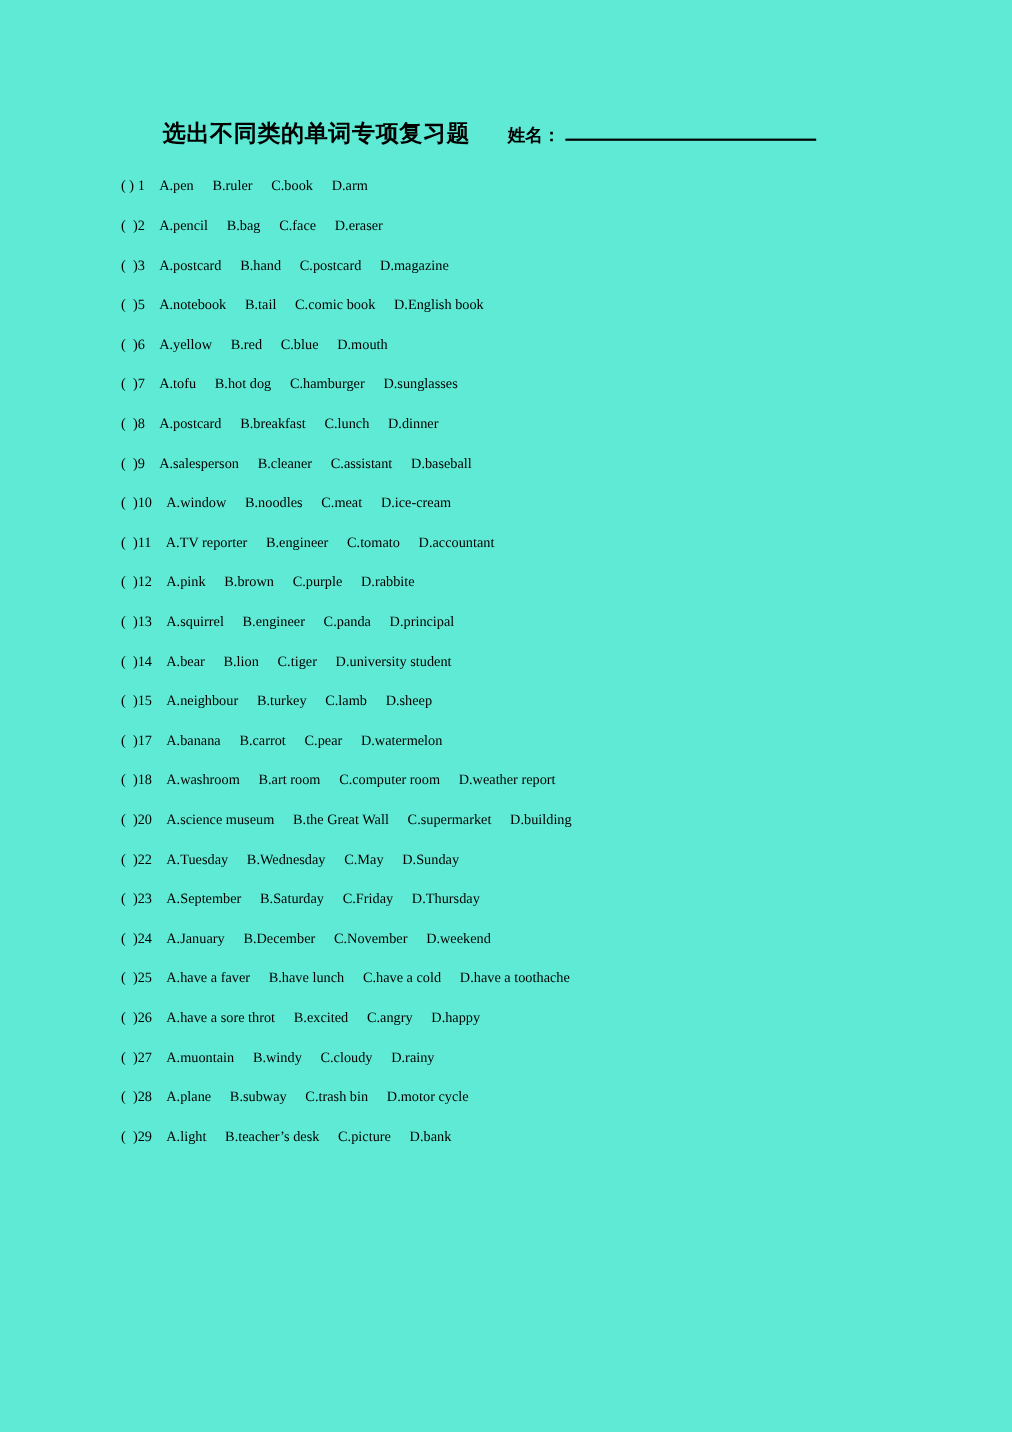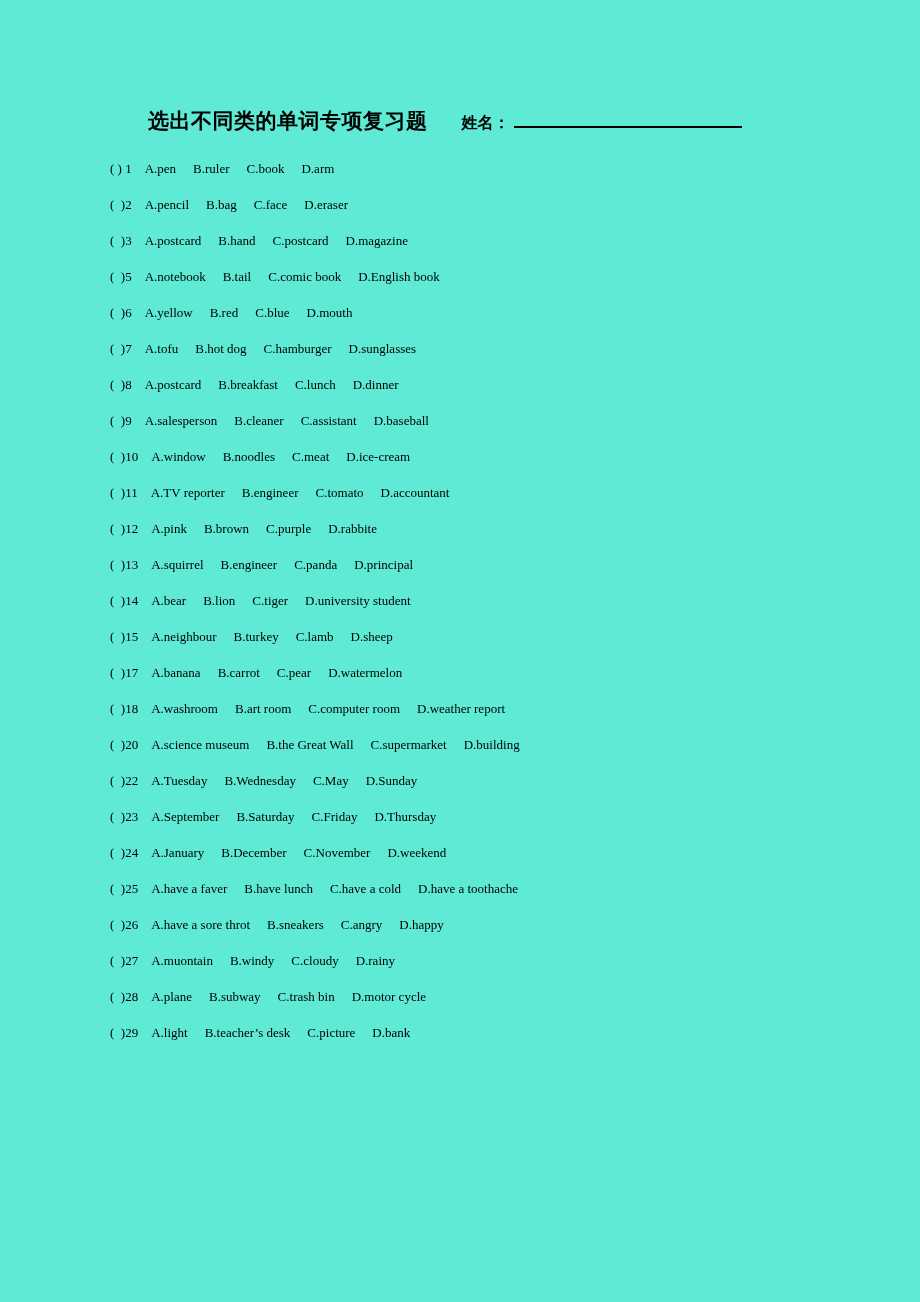--- a/index.html
+++ b/index.html
@@ -116,19 +116,19 @@
       <div class="q-line"><span class="q-box">(  )13</span><span class="sep"></span><span class="q-opt">A.squirrel</span><span class="sep-wide"></span><span class="q-opt">B.engineer</span><span class="sep-wide"></span><span class="q-opt">C.panda</span><span class="sep-wide"></span><span class="q-opt">D.principal</span></div>
       <div class="q-line"><span class="q-box">(  )14</span><span class="sep"></span><span class="q-opt">A.bear</span><span class="sep-wide"></span><span class="q-opt">B.lion</span><span class="sep-wide"></span><span class="q-opt">C.tiger</span><span class="sep-wide"></span><span class="q-opt">D.university student</span></div>
       <div class="q-line"><span class="q-box">(  )15</span><span class="sep"></span><span class="q-opt">A.neighbour</span><span class="sep-wide"></span><span class="q-opt">B.turkey</span><span class="sep-wide"></span><span class="q-opt">C.lamb</span><span class="sep-wide"></span><span class="q-opt">D.sheep</span></div>
       <div class="q-line"><span class="q-box">(  )17</span><span class="sep"></span><span class="q-opt">A.banana</span><span class="sep-wide"></span><span class="q-opt">B.carrot</span><span class="sep-wide"></span><span class="q-opt">C.pear</span><span class="sep-wide"></span><span class="q-opt">D.watermelon</span></div>
       <div class="q-line"><span class="q-box">(  )18</span><span class="sep"></span><span class="q-opt">A.washroom</span><span class="sep-wide"></span><span class="q-opt">B.art room</span><span class="sep-wide"></span><span class="q-opt">C.computer room</span><span class="sep-wide"></span><span class="q-opt">D.weather report</span></div>
       <div class="q-line"><span class="q-box">(  )20</span><span class="sep"></span><span class="q-opt">A.science museum</span><span class="sep-wide"></span><span class="q-opt">B.the Great Wall</span><span class="sep-wide"></span><span class="q-opt">C.supermarket</span><span class="sep-wide"></span><span class="q-opt">D.building</span></div>
       <div class="q-line"><span class="q-box">(  )22</span><span class="sep"></span><span class="q-opt">A.Tuesday</span><span class="sep-wide"></span><span class="q-opt">B.Wednesday</span><span class="sep-wide"></span><span class="q-opt">C.May</span><span class="sep-wide"></span><span class="q-opt">D.Sunday</span></div>
       <div class="q-line"><span class="q-box">(  )23</span><span class="sep"></span><span class="q-opt">A.September</span><span class="sep-wide"></span><span class="q-opt">B.Saturday</span><span class="sep-wide"></span><span class="q-opt">C.Friday</span><span class="sep-wide"></span><span class="q-opt">D.Thursday</span></div>
       <div class="q-line"><span class="q-box">(  )24</span><span class="sep"></span><span class="q-opt">A.January</span><span class="sep-wide"></span><span class="q-opt">B.December</span><span class="sep-wide"></span><span class="q-opt">C.November</span><span class="sep-wide"></span><span class="q-opt">D.weekend</span></div>
       <div class="q-line"><span class="q-box">(  )25</span><span class="sep"></span><span class="q-opt">A.have a faver</span><span class="sep-wide"></span><span class="q-opt">B.have lunch</span><span class="sep-wide"></span><span class="q-opt">C.have a cold</span><span class="sep-wide"></span><span class="q-opt">D.have a toothache</span></div>
-      <div class="q-line"><span class="q-box">(  )26</span><span class="sep"></span><span class="q-opt">A.have a sore throt</span><span class="sep-wide"></span><span class="q-opt">B.sneakers</span><span class="sep-wide"></span><span class="q-opt">C.angry</span><span class="sep-wide"></span><span class="q-opt">D.happy</span></div>
+      <div class="q-line"><span class="q-box">(  )26</span><span class="sep"></span><span class="q-opt">A.have a sore throt</span><span class="sep-wide"></span><span class="q-opt">B.excited</span><span class="sep-wide"></span><span class="q-opt">C.angry</span><span class="sep-wide"></span><span class="q-opt">D.happy</span></div>
       <div class="q-line"><span class="q-box">(  )27</span><span class="sep"></span><span class="q-opt">A.muontain</span><span class="sep-wide"></span><span class="q-opt">B.windy</span><span class="sep-wide"></span><span class="q-opt">C.cloudy</span><span class="sep-wide"></span><span class="q-opt">D.rainy</span></div>
       <div class="q-line"><span class="q-box">(  )28</span><span class="sep"></span><span class="q-opt">A.plane</span><span class="sep-wide"></span><span class="q-opt">B.subway</span><span class="sep-wide"></span><span class="q-opt">C.trash bin</span><span class="sep-wide"></span><span class="q-opt">D.motor cycle</span></div>
       <div class="q-line"><span class="q-box">(  )29</span><span class="sep"></span><span class="q-opt">A.light</span><span class="sep-wide"></span><span class="q-opt">B.teacher’s desk</span><span class="sep-wide"></span><span class="q-opt">C.picture</span><span class="sep-wide"></span><span class="q-opt">D.bank</span></div>
     </div>
 
 </div>
 
 </body></html>

